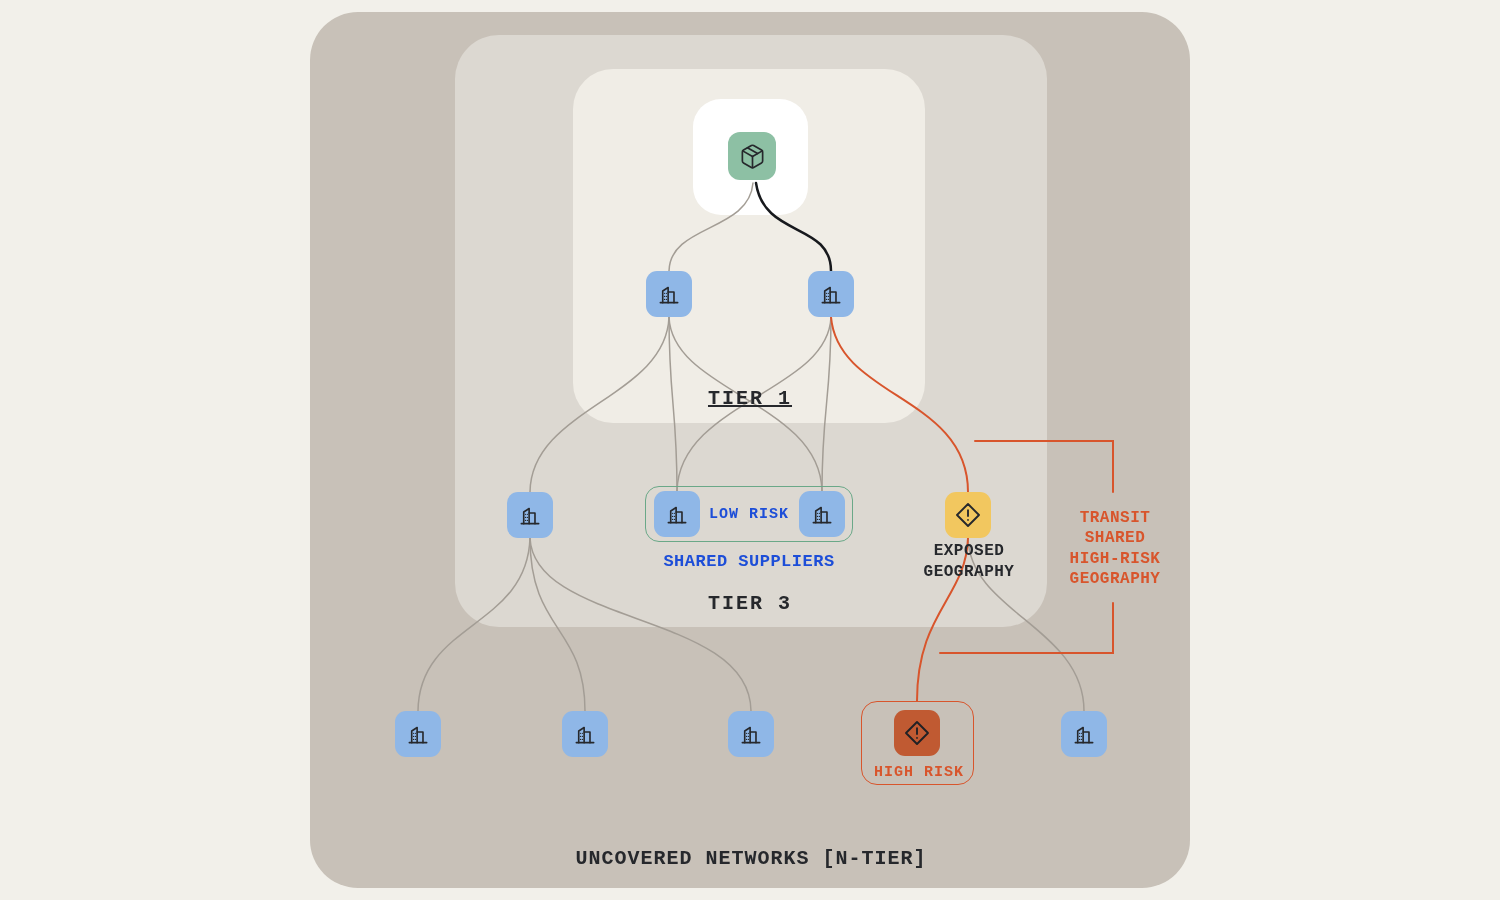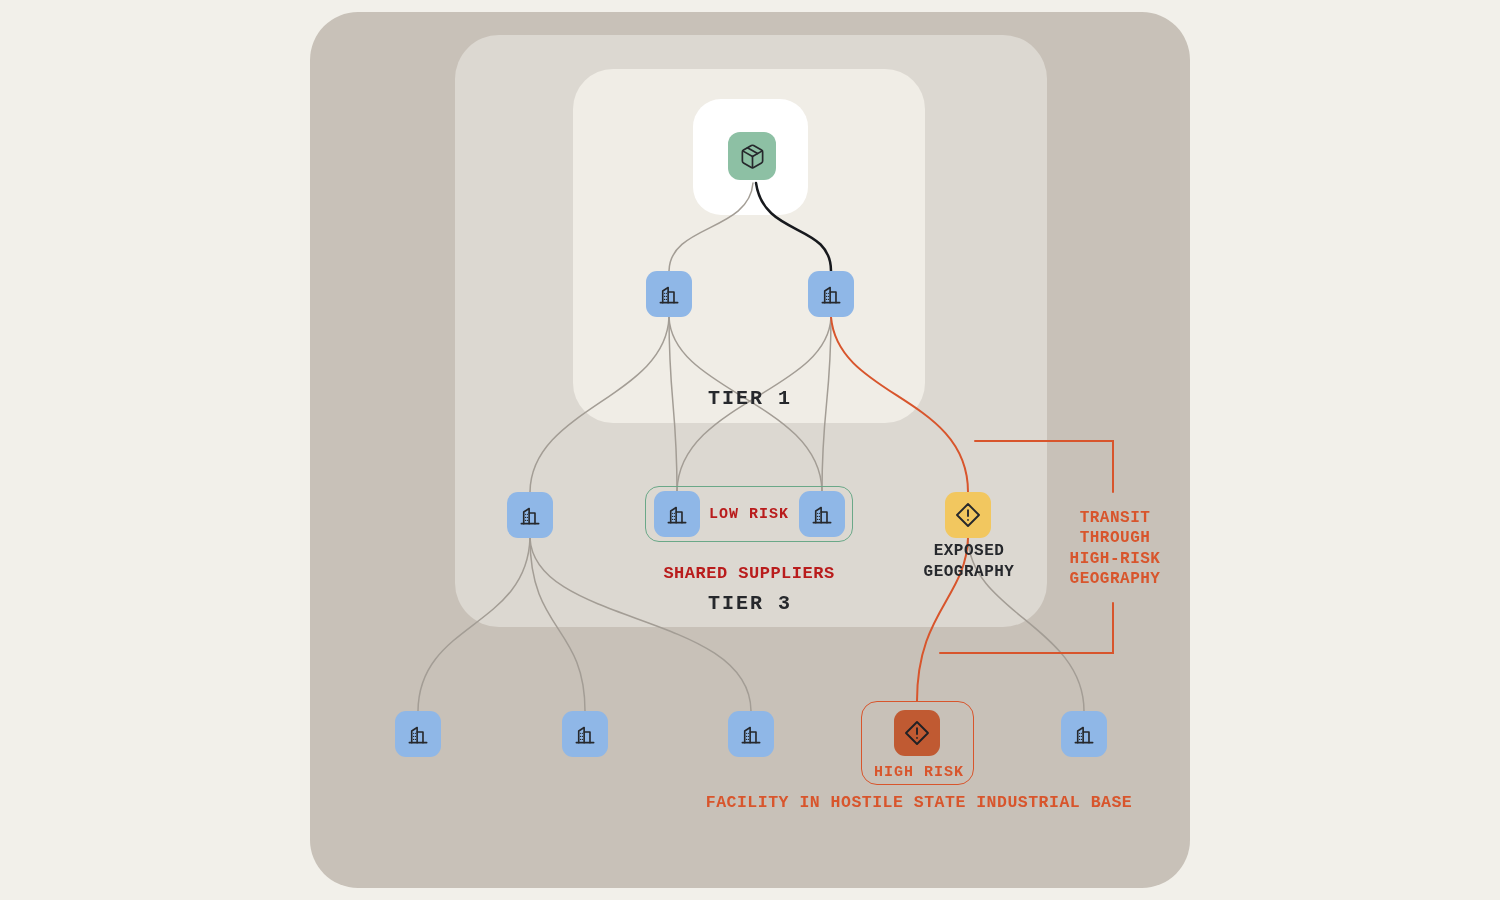--- a/index.html
+++ b/index.html
@@ -20,21 +20,21 @@
   .node{position:absolute;display:flex;align-items:center;justify-content:center;border-radius:11px;}
   .node svg{display:block;}
   .blue{background:#8fb7e7;width:46px;height:46px;}
   .green{background:#8dc0a4;width:48px;height:48px;border-radius:12px;}
   .yellow{background:#f2c75f;width:46px;height:46px;}
   .redfill{background:#c05a32;width:46px;height:46px;}
 
   .lbl{position:absolute;transform:translateX(-50%);text-align:center;font-weight:700;white-space:nowrap;}
   .preline{white-space:pre-line;}
   .tier-lbl{font-size:20px;letter-spacing:2px;color:#26282c;}
-  .green-txt{color:#b91c1c;}
+  .green-txt{color:#1d4ed8;}
   .orange-txt{color:#d8552c;}
 
   .shared-group{
     position:absolute;left:645px;top:486px;width:208px;height:56px;
     border:1.5px solid #6aa888;border-radius:14px;box-sizing:border-box;
   }
   .highrisk-group{
     position:absolute;left:861px;top:701px;width:113px;height:84px;
     border:1.5px solid #d8552c;border-radius:16px;box-sizing:border-box;
   }
@@ -104,21 +104,21 @@
           <circle cx="7.9" cy="11.4" r="0.6"></circle>
           <circle cx="9.6" cy="11.4" r="0.6"></circle>
           <circle cx="7.9" cy="14.2" r="0.6"></circle>
           <circle cx="9.6" cy="14.2" r="0.6"></circle>
           <circle cx="7.9" cy="17" r="0.6"></circle>
           <circle cx="9.6" cy="17" r="0.6"></circle>
         </g>
     </svg>
   </div>
 
-  <div class="lbl tier-lbl" style="left:750px;top:387px;">TIER 1</div>
+  <div class="lbl tier-lbl" style="left:750px;top:387px;text-decoration:underline;">TIER 1</div>
 
   <div class="node blue" style="left:507px;top:492px;">
     <svg width="26" height="26" viewBox="0 0 24 24" fill="none" stroke="#26282c" stroke-width="1.5" stroke-linecap="round" stroke-linejoin="round">
       <path d="M4 20h16"></path>
         <path d="M6.2 20V9.2l5-3.2V20"></path>
         <path d="M11.2 10.2h5.4V20"></path>
       <g fill="#26282c" stroke="none">
           <circle cx="7.9" cy="11.4" r="0.6"></circle>
           <circle cx="9.6" cy="11.4" r="0.6"></circle>
           <circle cx="7.9" cy="14.2" r="0.6"></circle>
@@ -154,36 +154,36 @@
       <g fill="#26282c" stroke="none">
           <circle cx="7.9" cy="11.4" r="0.6"></circle>
           <circle cx="9.6" cy="11.4" r="0.6"></circle>
           <circle cx="7.9" cy="14.2" r="0.6"></circle>
           <circle cx="9.6" cy="14.2" r="0.6"></circle>
           <circle cx="7.9" cy="17" r="0.6"></circle>
           <circle cx="9.6" cy="17" r="0.6"></circle>
         </g>
     </svg>
   </div>
-  <div class="lbl green-txt" style="left:749px;top:552px;font-size:17px;letter-spacing:0.5px;margin-top:12px;">SHARED SUPPLIERS</div>
+  <div class="lbl green-txt" style="left:749px;top:552px;font-size:17px;letter-spacing:0.5px;">SHARED SUPPLIERS</div>
 
   <div class="node yellow" style="left:945px;top:492px;">
     <svg width="30" height="30" viewBox="0 0 24 24" fill="none" stroke="#26282c" stroke-width="1.5" stroke-linecap="round" stroke-linejoin="round">
       <path d="M12 3.2 20.8 12 12 20.8 3.2 12Z"></path>
       <path d="M12 8.2v4.6"></path>
       <circle cx="12" cy="15.9" r="0.75" fill="#26282c" stroke="none"></circle>
     </svg>
   </div>
   <div class="lbl preline" style="left:969px;top:541px;font-size:16px;letter-spacing:0.5px;line-height:1.3;">EXPOSED
 GEOGRAPHY</div>
 
   <div class="lbl tier-lbl" style="left:750px;top:592px;">TIER 3</div>
 
   <div class="lbl preline orange-txt" style="left:1115px;top:508px;font-size:16px;letter-spacing:0.5px;line-height:1.28;">TRANSIT
-THROUGH
+SHARED
 HIGH-RISK
 GEOGRAPHY</div>
 
   <div class="node blue" style="left:395px;top:711px;">
     <svg width="26" height="26" viewBox="0 0 24 24" fill="none" stroke="#26282c" stroke-width="1.5" stroke-linecap="round" stroke-linejoin="round">
       <path d="M4 20h16"></path>
         <path d="M6.2 20V9.2l5-3.2V20"></path>
         <path d="M11.2 10.2h5.4V20"></path>
       <g fill="#26282c" stroke="none">
           <circle cx="7.9" cy="11.4" r="0.6"></circle>
@@ -245,16 +245,16 @@
           <circle cx="7.9" cy="11.4" r="0.6"></circle>
           <circle cx="9.6" cy="11.4" r="0.6"></circle>
           <circle cx="7.9" cy="14.2" r="0.6"></circle>
           <circle cx="9.6" cy="14.2" r="0.6"></circle>
           <circle cx="7.9" cy="17" r="0.6"></circle>
           <circle cx="9.6" cy="17" r="0.6"></circle>
         </g>
     </svg>
   </div>
 
-  <div class="lbl orange-txt" style="left:919px;top:793px;font-size:16.5px;letter-spacing:0.5px;">FACILITY IN HOSTILE STATE INDUSTRIAL BASE</div>
-
+
+  <div class="lbl" style="left:751px;top:847px;font-size:20px;letter-spacing:1px;">UNCOVERED NETWORKS [N-TIER]</div>
 
 </div>
 
 </body></html>

